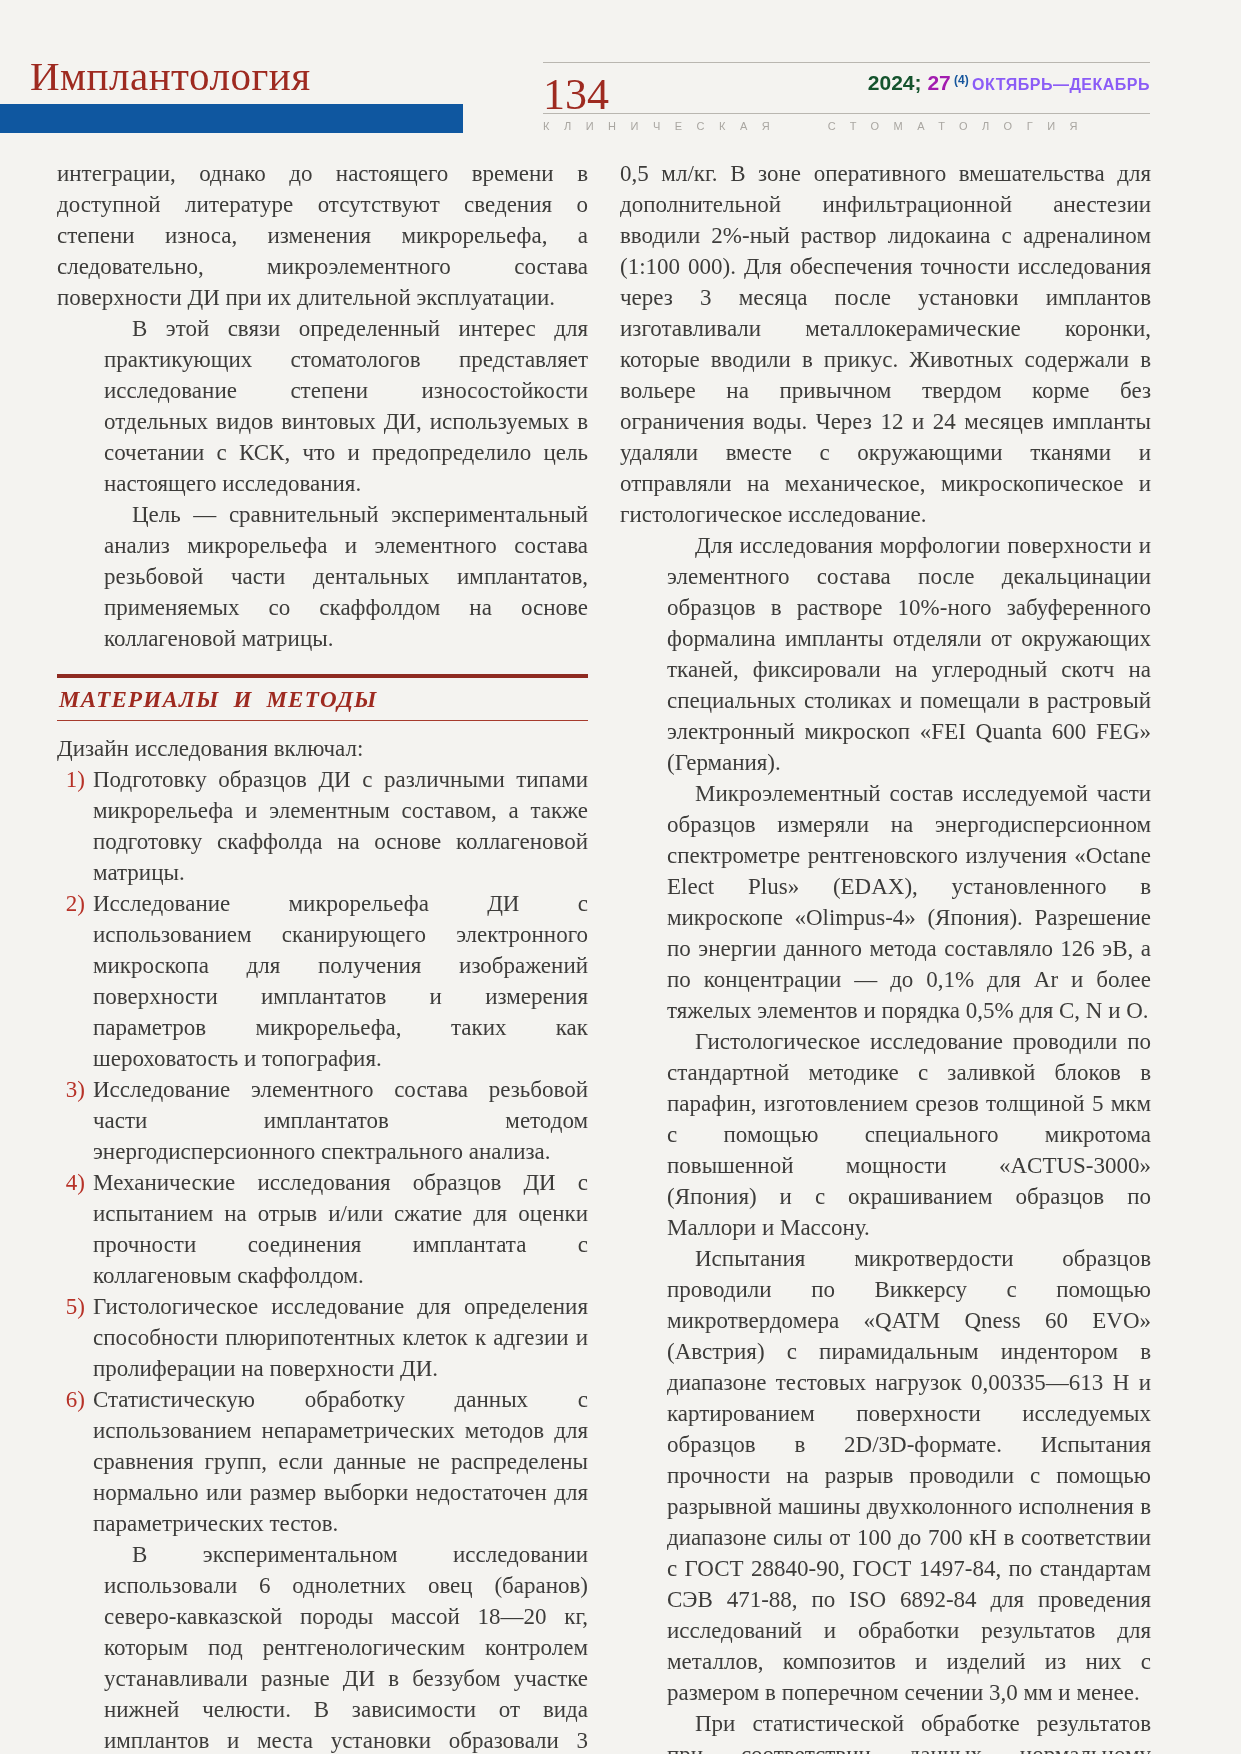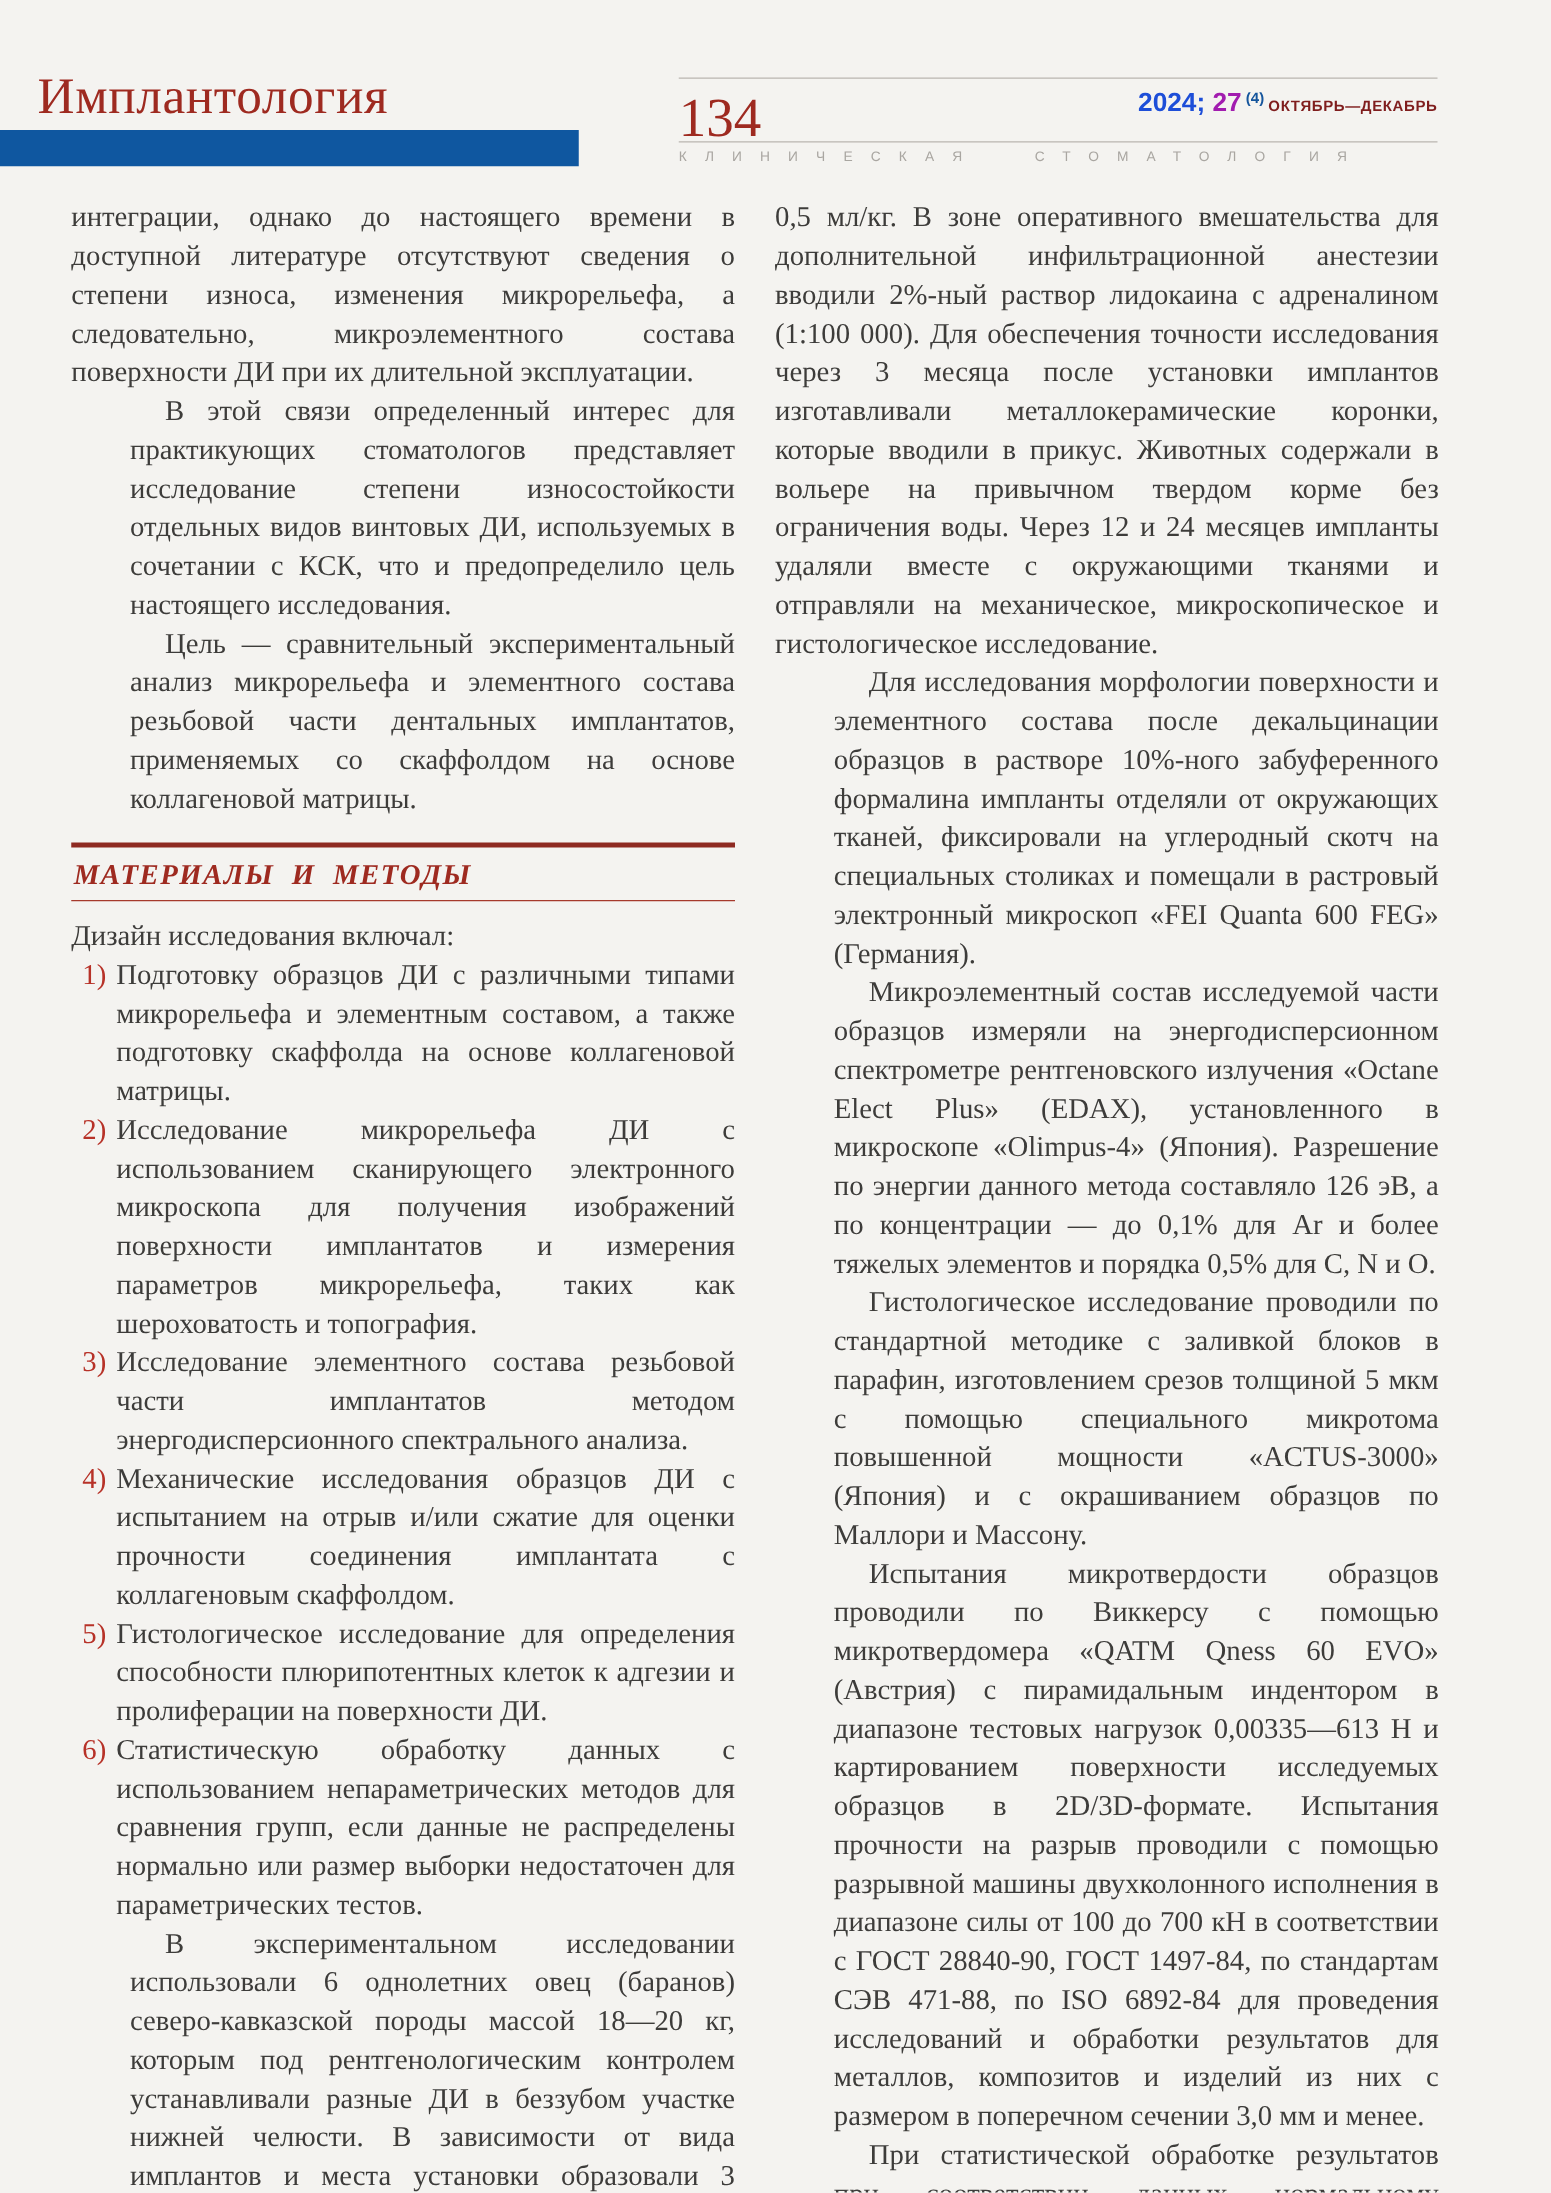--- a/index.html
+++ b/index.html
@@ -34,24 +34,24 @@
   }
   .page-number{
     font-size:44px;line-height:48px;color:#9e2a20;
     margin-top:8px;
   }
   .issue-info{
     margin-top:8px;
     font-family:"Liberation Sans", sans-serif;
     font-weight:bold;white-space:nowrap;
   }
-  .issue-year{color:#1d4ed8;font-size:21px;margin-left:27px;}
+  .issue-year{color:#14532d;font-size:21px;margin-left:27px;}
   .issue-vol{color:#a21caf;font-size:21px;}
   .issue-num{color:#15559c;font-size:12px;vertical-align:super;}
-  .issue-months{color:#7f1d1d;font-size:12px;letter-spacing:0.5px;}
+  .issue-months{color:#8b5cf6;font-size:16px;letter-spacing:0.5px;}
   .journal-name{
     margin-top:6px;
     font-family:"Liberation Sans", sans-serif;
     font-size:11px;color:#a9a6a1;
     letter-spacing:14.5px;word-spacing:26px;
     white-space:nowrap;overflow:hidden;width:100%;
   }
 
   
   .columns{

